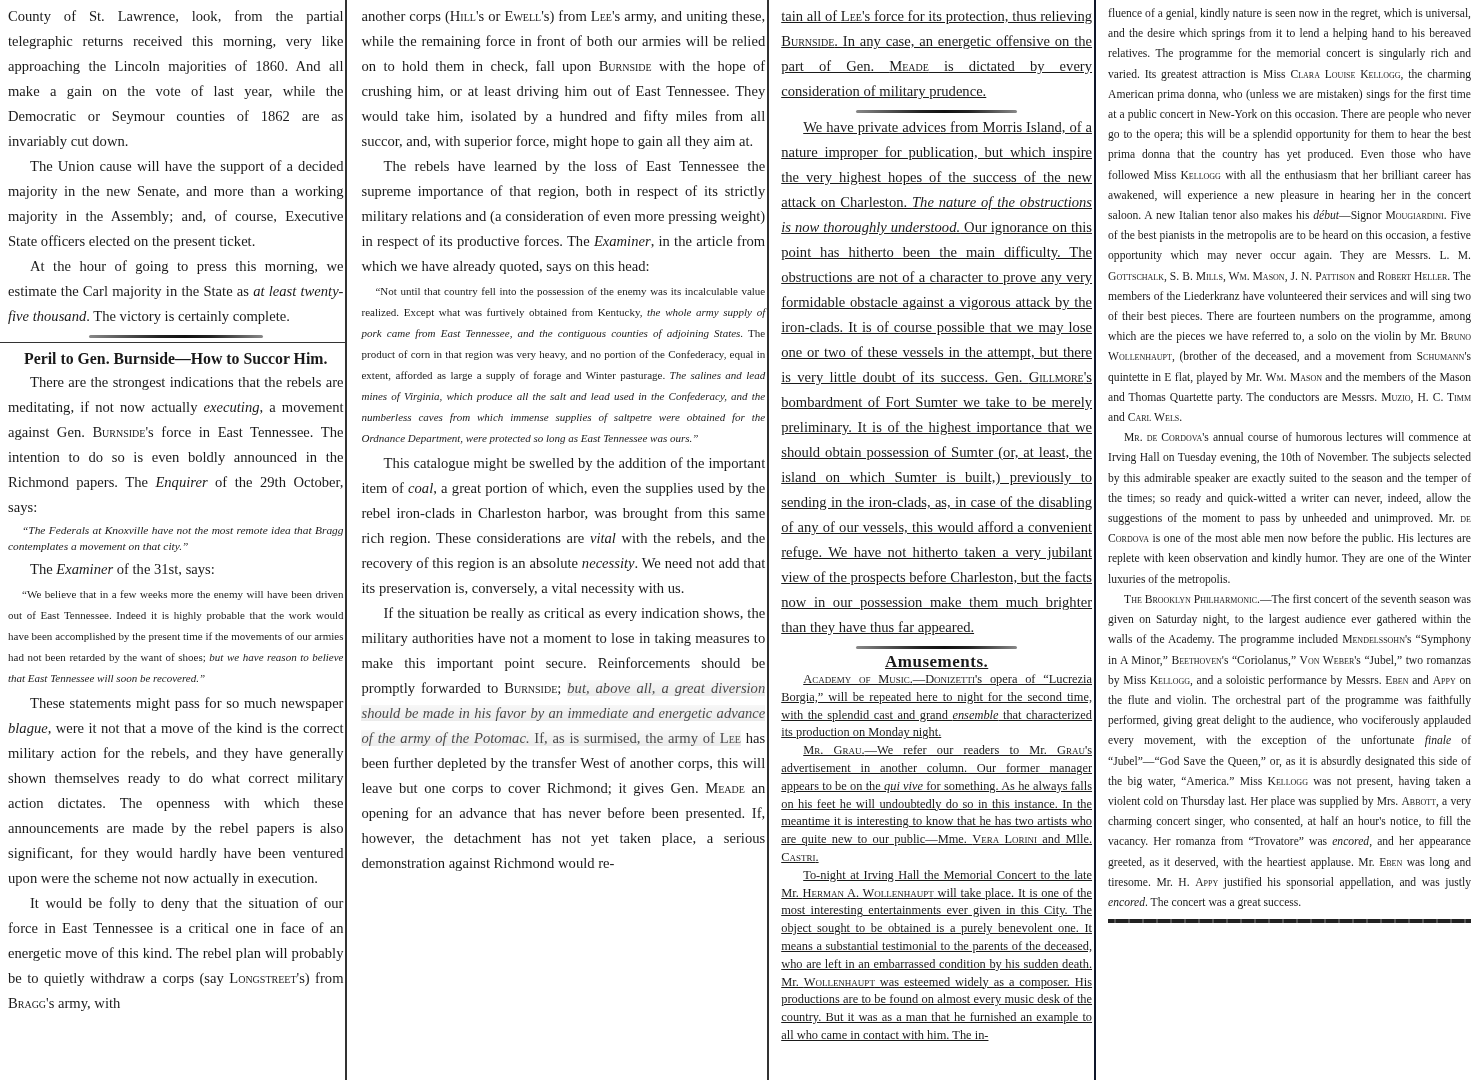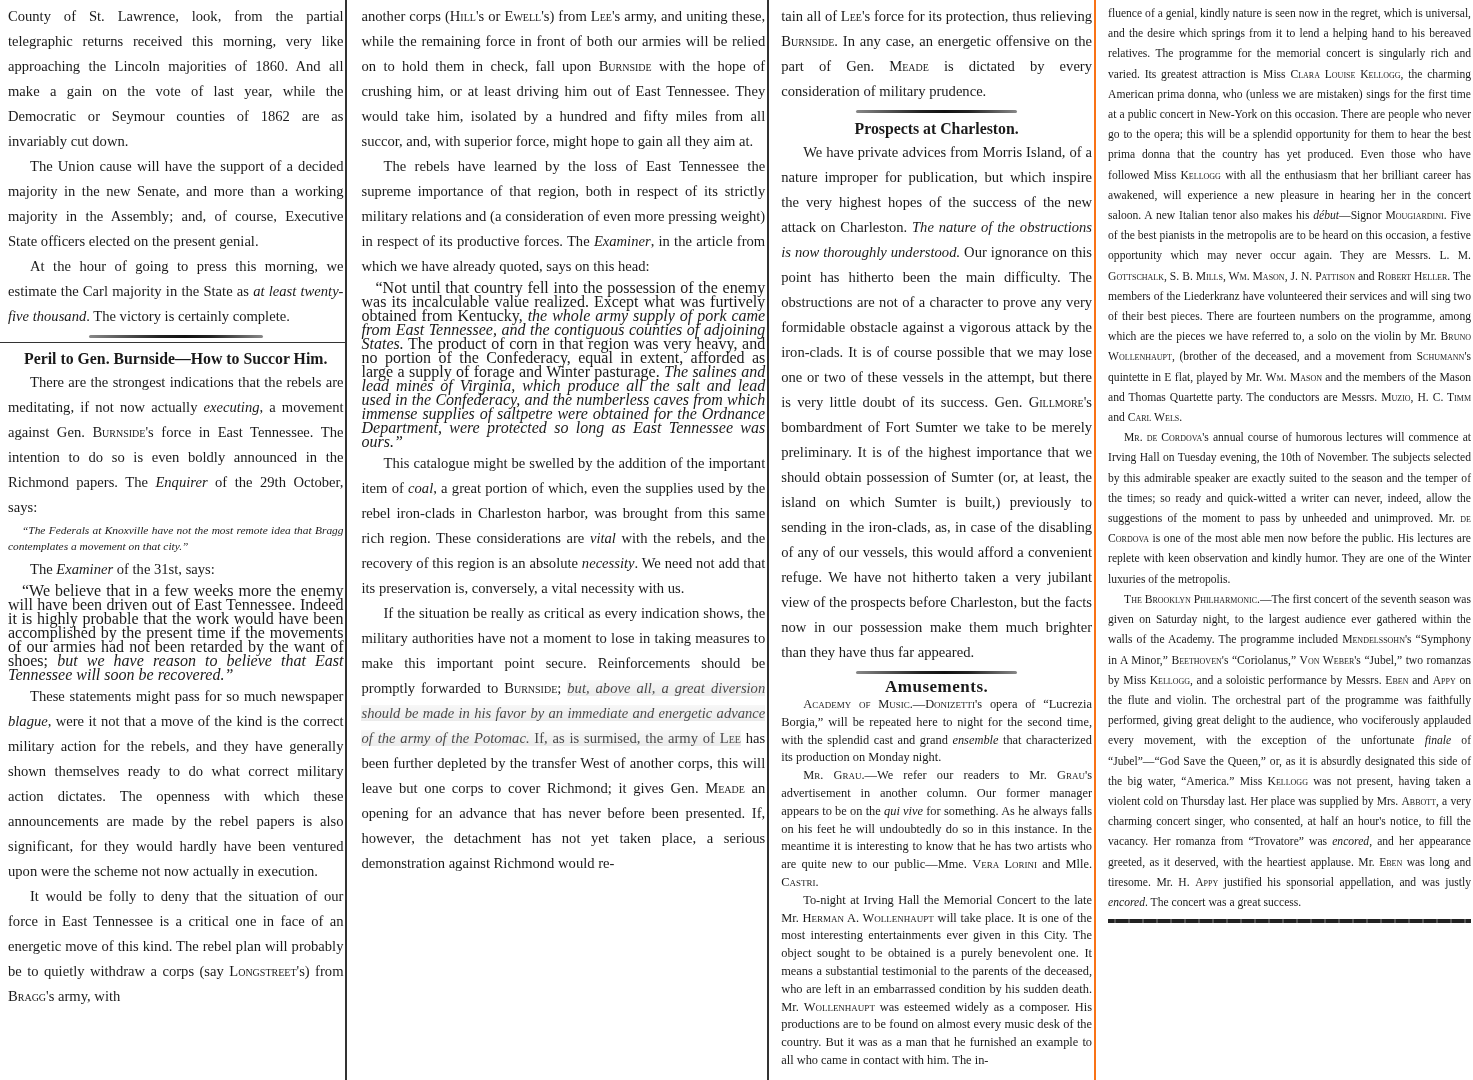--- a/index.html
+++ b/index.html
@@ -13,26 +13,26 @@
     display: flex; flex-direction: row;
   }
   .col {
     position: relative; box-sizing: border-box; height: 1080px;
     overflow: hidden; padding: 4px 2px 0 8px;
     font-size: 14.6px; line-height: 25px;
     text-align: justify; hyphens: auto;
   }
   .col.c1 { width: 366px; border-right: 2px solid #333; }
   .col.c2 { width: 444px; border-right: 2px solid #333; padding-left: 14px; }
-  .col.c3 { width: 344px; border-right: 2px solid #f97316; padding-left: 12px; }
+  .col.c3 { width: 344px; border-right: 2px solid #0f172a; padding-left: 12px; text-decoration: underline; }
   .col.c4 { width: 397px; padding-left: 12px; font-size: 11.6px; line-height: 20.2px; }
   p { margin: 0; text-indent: 0; }
   p.ind { text-indent: 22px; }
   .quote { font-size: 11.4px; line-height: 16.4px; text-indent: 14px; margin: 2px 0; }
-  .quote.q2 { font-size: 16px; line-height: 14px; }
+  .quote.q2 { font-size: 11px; line-height: 21px; }
   .it { font-style: italic; }
   .sc { font-variant: small-caps; }
   .headline {
     font-weight: bold; text-align: center; font-size: 15.8px; line-height: 19px;
     margin: 6px 0 2px 0; text-indent: 0;
   }
   .headline.small { font-size: 17px; font-weight: bold; letter-spacing: 0.5px; margin: 3px 0 0 0; }
   .rule {
     height: 3px; margin: 6px auto 2px auto; width: 52%;
     background: linear-gradient(90deg, #888 0%, #222 40%, #111 55%, #222 70%, #888 100%);
@@ -43,21 +43,21 @@
   .c4 .end-rule { height: 4px; margin-top: 6px; background: repeating-linear-gradient(90deg,#222 0 6px,#555 6px 8px,#222 8px 14px); }
   .smudge { color: #4a4a4a; background: linear-gradient(180deg, rgba(0,0,0,0.03), rgba(0,0,0,0.08)); }
 </style>
 </head>
 <body>
 
 <div class="page">
 
   <div class="col c1">
     <p>County of St. Lawrence, look, from the partial telegraphic returns received this morning, very like approaching the Lincoln majorities of 1860. And all make a gain on the vote of last year, while the Democratic or Seymour counties of 1862 are as invariably cut down.</p>
-    <p class="ind">The Union cause will have the support of a decided majority in the new Senate, and more than a working majority in the Assembly; and, of course, Executive State officers elected on the present genial.</p>
+    <p class="ind">The Union cause will have the support of a decided majority in the new Senate, and more than a working majority in the Assembly; and, of course, Executive State officers elected on the present ticket.</p>
     <p class="ind"><span>At the hour of going to press this morning, we estimate the Carl majority in the State as </span><span class="it">at least twenty-five thousand</span><span>. The victory is certainly complete.</span></p>
     <div class="rule"></div>
     <div class="hr-full"></div>
     <div class="headline">Peril to Gen. Burnside—How to Succor Him.</div>
     <p class="ind"><span>There are the strongest indications that the rebels are meditating, if not now actually </span><span class="it">executing</span><span>, a movement against Gen. </span><span class="sc">Burnside</span><span>'s force in East Tennessee. The intention to do so is even boldly announced in the Richmond papers. The </span><span class="it">Enquirer</span><span> of the 29th October, says:</span></p>
     <p class="quote it">“The Federals at Knoxville have not the most remote idea that Bragg contemplates a movement on that city.”</p>
     <p class="ind"><span>The </span><span class="it">Examiner</span><span> of the 31st, says:</span></p>
     <p class="quote q2"><span>“We believe that in a few weeks more the enemy will have been driven out of East Tennessee. Indeed it is highly probable that the work would have been accomplished by the present time if the movements of our armies had not been retarded by the want of shoes; </span><span class="it">but we have reason to believe that East Tennessee will soon be recovered.”</span></p>
     <p class="ind"><span>These statements might pass for so much newspaper </span><span class="it">blague</span><span>, were it not that a move of the kind is the correct military action for the rebels, and they have generally shown themselves ready to do what correct military action dictates. The openness with which these announcements are made by the rebel papers is also significant, for they would hardly have been ventured upon were the scheme not now actually in execution.</span></p>
     <p class="ind"><span>It would be folly to deny that the situation of our force in East Tennessee is a critical one in face of an energetic move of this kind. The rebel plan will probably be to quietly withdraw a corps (say </span><span class="sc">Longstreet</span><span>'s) from </span><span class="sc">Bragg</span><span>'s army, with</span></p>
@@ -67,21 +67,20 @@
     <p><span>another corps (</span><span class="sc">Hill</span><span>'s or </span><span class="sc">Ewell</span><span>'s) from </span><span class="sc">Lee</span><span>'s army, and uniting these, while the remaining force in front of both our armies will be relied on to hold them in check, fall upon </span><span class="sc">Burnside</span><span> with the hope of crushing him, or at least driving him out of East Tennessee. They would take him, isolated by a hundred and fifty miles from all succor, and, with superior force, might hope to gain all they aim at.</span></p>
     <p class="ind"><span>The rebels have learned by the loss of East Tennessee the supreme importance of that region, both in respect of its strictly military relations and (a consideration of even more pressing weight) in respect of its productive forces. The </span><span class="it">Examiner</span><span>, in the article from which we have already quoted, says on this head:</span></p>
     <p class="quote q2"><span>“Not until that country fell into the possession of the enemy was its incalculable value realized. Except what was furtively obtained from Kentucky, </span><span class="it">the whole army supply of pork came from East Tennessee, and the contiguous counties of adjoining States.</span><span> The product of corn in that region was very heavy, and no portion of the Confederacy, equal in extent, afforded as large a supply of forage and Winter pasturage. </span><span class="it">The salines and lead mines of Virginia, which produce all the salt and lead used in the Confederacy, and the numberless caves from which immense supplies of saltpetre were obtained for the Ordnance Department, were protected so long as East Tennessee was ours.”</span></p>
     <p class="ind"><span>This catalogue might be swelled by the addition of the important item of </span><span class="it">coal</span><span>, a great portion of which, even the supplies used by the rebel iron-clads in Charleston harbor, was brought from this same rich region. These considerations are </span><span class="it">vital</span><span> with the rebels, and the recovery of this region is an absolute </span><span class="it">necessity</span><span>. We need not add that its preservation is, conversely, a vital necessity with us.</span></p>
     <p class="ind"><span>If the situation be really as critical as every indication shows, the military authorities have not a moment to lose in taking measures to make this important point secure. Reinforcements should be promptly forwarded to </span><span class="sc">Burnside</span><span>; </span><span class="it smudge">but, above all, a great diversion should be made in his favor by an immediate and energetic advance of the army of the Potomac.</span><span class="smudge"> If, as is surmised, the army of </span><span class="sc smudge">Lee</span><span> has been further depleted by the transfer West of another corps, this will leave but one corps to cover Richmond; it gives Gen. </span><span class="sc">Meade</span><span> an opening for an advance that has never before been presented. If, however, the detachment has not yet taken place, a serious demonstration against Richmond would re-</span></p>
   </div>
 
   <div class="col c3">
     <p><span>tain all of </span><span class="sc">Lee</span><span>'s force for its protection, thus relieving </span><span class="sc">Burnside</span><span>. In any case, an energetic offensive on the part of Gen. </span><span class="sc">Meade</span><span> is dictated by every consideration of military prudence.</span></p>
     <div class="rule"></div>
-    <div class="headline">Prospects at Charleston.</div>
     <p class="ind"><span>We have private advices from Morris Island, of a nature improper for publication, but which inspire the very highest hopes of the success of the new attack on Charleston. </span><span class="it">The nature of the obstructions is now thoroughly understood.</span><span> Our ignorance on this point has hitherto been the main difficulty. The obstructions are not of a character to prove any very formidable obstacle against a vigorous attack by the iron-clads. It is of course possible that we may lose one or two of these vessels in the attempt, but there is very little doubt of its success. Gen. </span><span class="sc">Gillmore</span><span>'s bombardment of Fort Sumter we take to be merely preliminary. It is of the highest importance that we should obtain possession of Sumter (or, at least, the island on which Sumter is built,) previously to sending in the iron-clads, as, in case of the disabling of any of our vessels, this would afford a convenient refuge. We have not hitherto taken a very jubilant view of the prospects before Charleston, but the facts now in our possession make them much brighter than they have thus far appeared.</span></p>
     <div class="rule"></div>
     <div class="headline small">Amusements.</div>
     <div style="font-size:12.4px; line-height:17.8px;">
       <p class="ind"><span class="sc">Academy of Music.</span><span>—</span><span class="sc">Donizetti</span><span>'s opera of “Lucrezia Borgia,” will be repeated here to night for the second time, with the splendid cast and grand </span><span class="it">ensemble</span><span> that characterized its production on Monday night.</span></p>
       <p class="ind"><span class="sc">Mr. Grau.</span><span>—We refer our readers to Mr. </span><span class="sc">Grau</span><span>'s advertisement in another column. Our former manager appears to be on the </span><span class="it">qui vive</span><span> for something. As he always falls on his feet he will undoubtedly do so in this instance. In the meantime it is interesting to know that he has two artists who are quite new to our public—Mme. </span><span class="sc">Vera Lorini</span><span> and Mlle. </span><span class="sc">Castri</span><span>.</span></p>
       <p class="ind"><span>To-night at Irving Hall the Memorial Concert to the late Mr. </span><span class="sc">Herman A. Wollenhaupt</span><span> will take place. It is one of the most interesting entertainments ever given in this City. The object sought to be obtained is a purely benevolent one. It means a substantial testimonial to the parents of the deceased, who are left in an embarrassed condition by his sudden death. Mr. </span><span class="sc">Wollenhaupt</span><span> was esteemed widely as a composer. His productions are to be found on almost every music desk of the country. But it was as a man that he furnished an example to all who came in contact with him. The in-</span></p>
     </div>
   </div>
 

